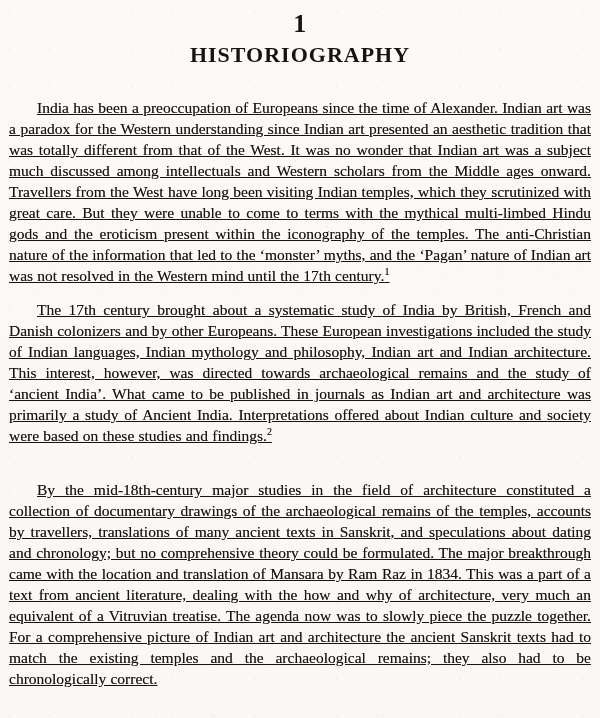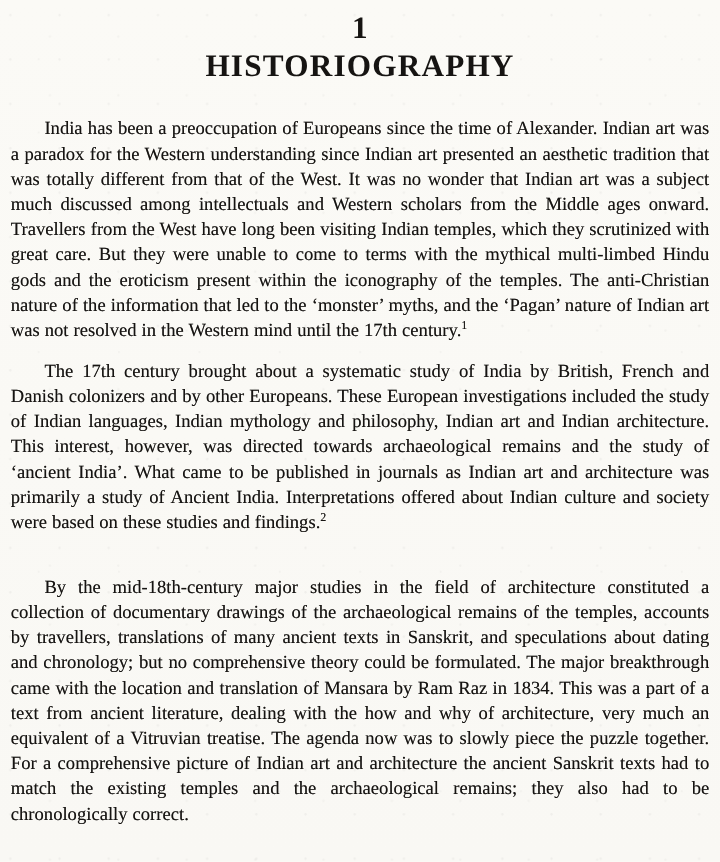--- a/index.html
+++ b/index.html
@@ -31,33 +31,34 @@
     text-align: center;
     font-weight: bold;
     font-size: 26px;
     line-height: 28px;
     margin: 2px 0 0 0;
     letter-spacing: 0.5px;
   }
   .chapter-title {
     text-align: center;
     font-weight: bold;
-    font-size: 26px;
+    font-size: 22px;
     line-height: 34px;
     margin: 0 0 25px 0;
     letter-spacing: 1px;
   }
   .body-text p {
     font-size: 15.5px;
     line-height: 21px;
     text-align: justify;
     text-indent: 28px;
     margin: 0 0 13px 0;
     word-spacing: 0.3px;
     text-shadow: 0 0 0.4px rgba(20,18,16,0.55);
+    text-decoration: underline;
   }
   .body-text p.para-3 {
     margin-top: 33px;
   }
   .footnote-marker {
     font-size: 10px;
     line-height: 0;
     vertical-align: super;
     text-indent: 0;
   }

